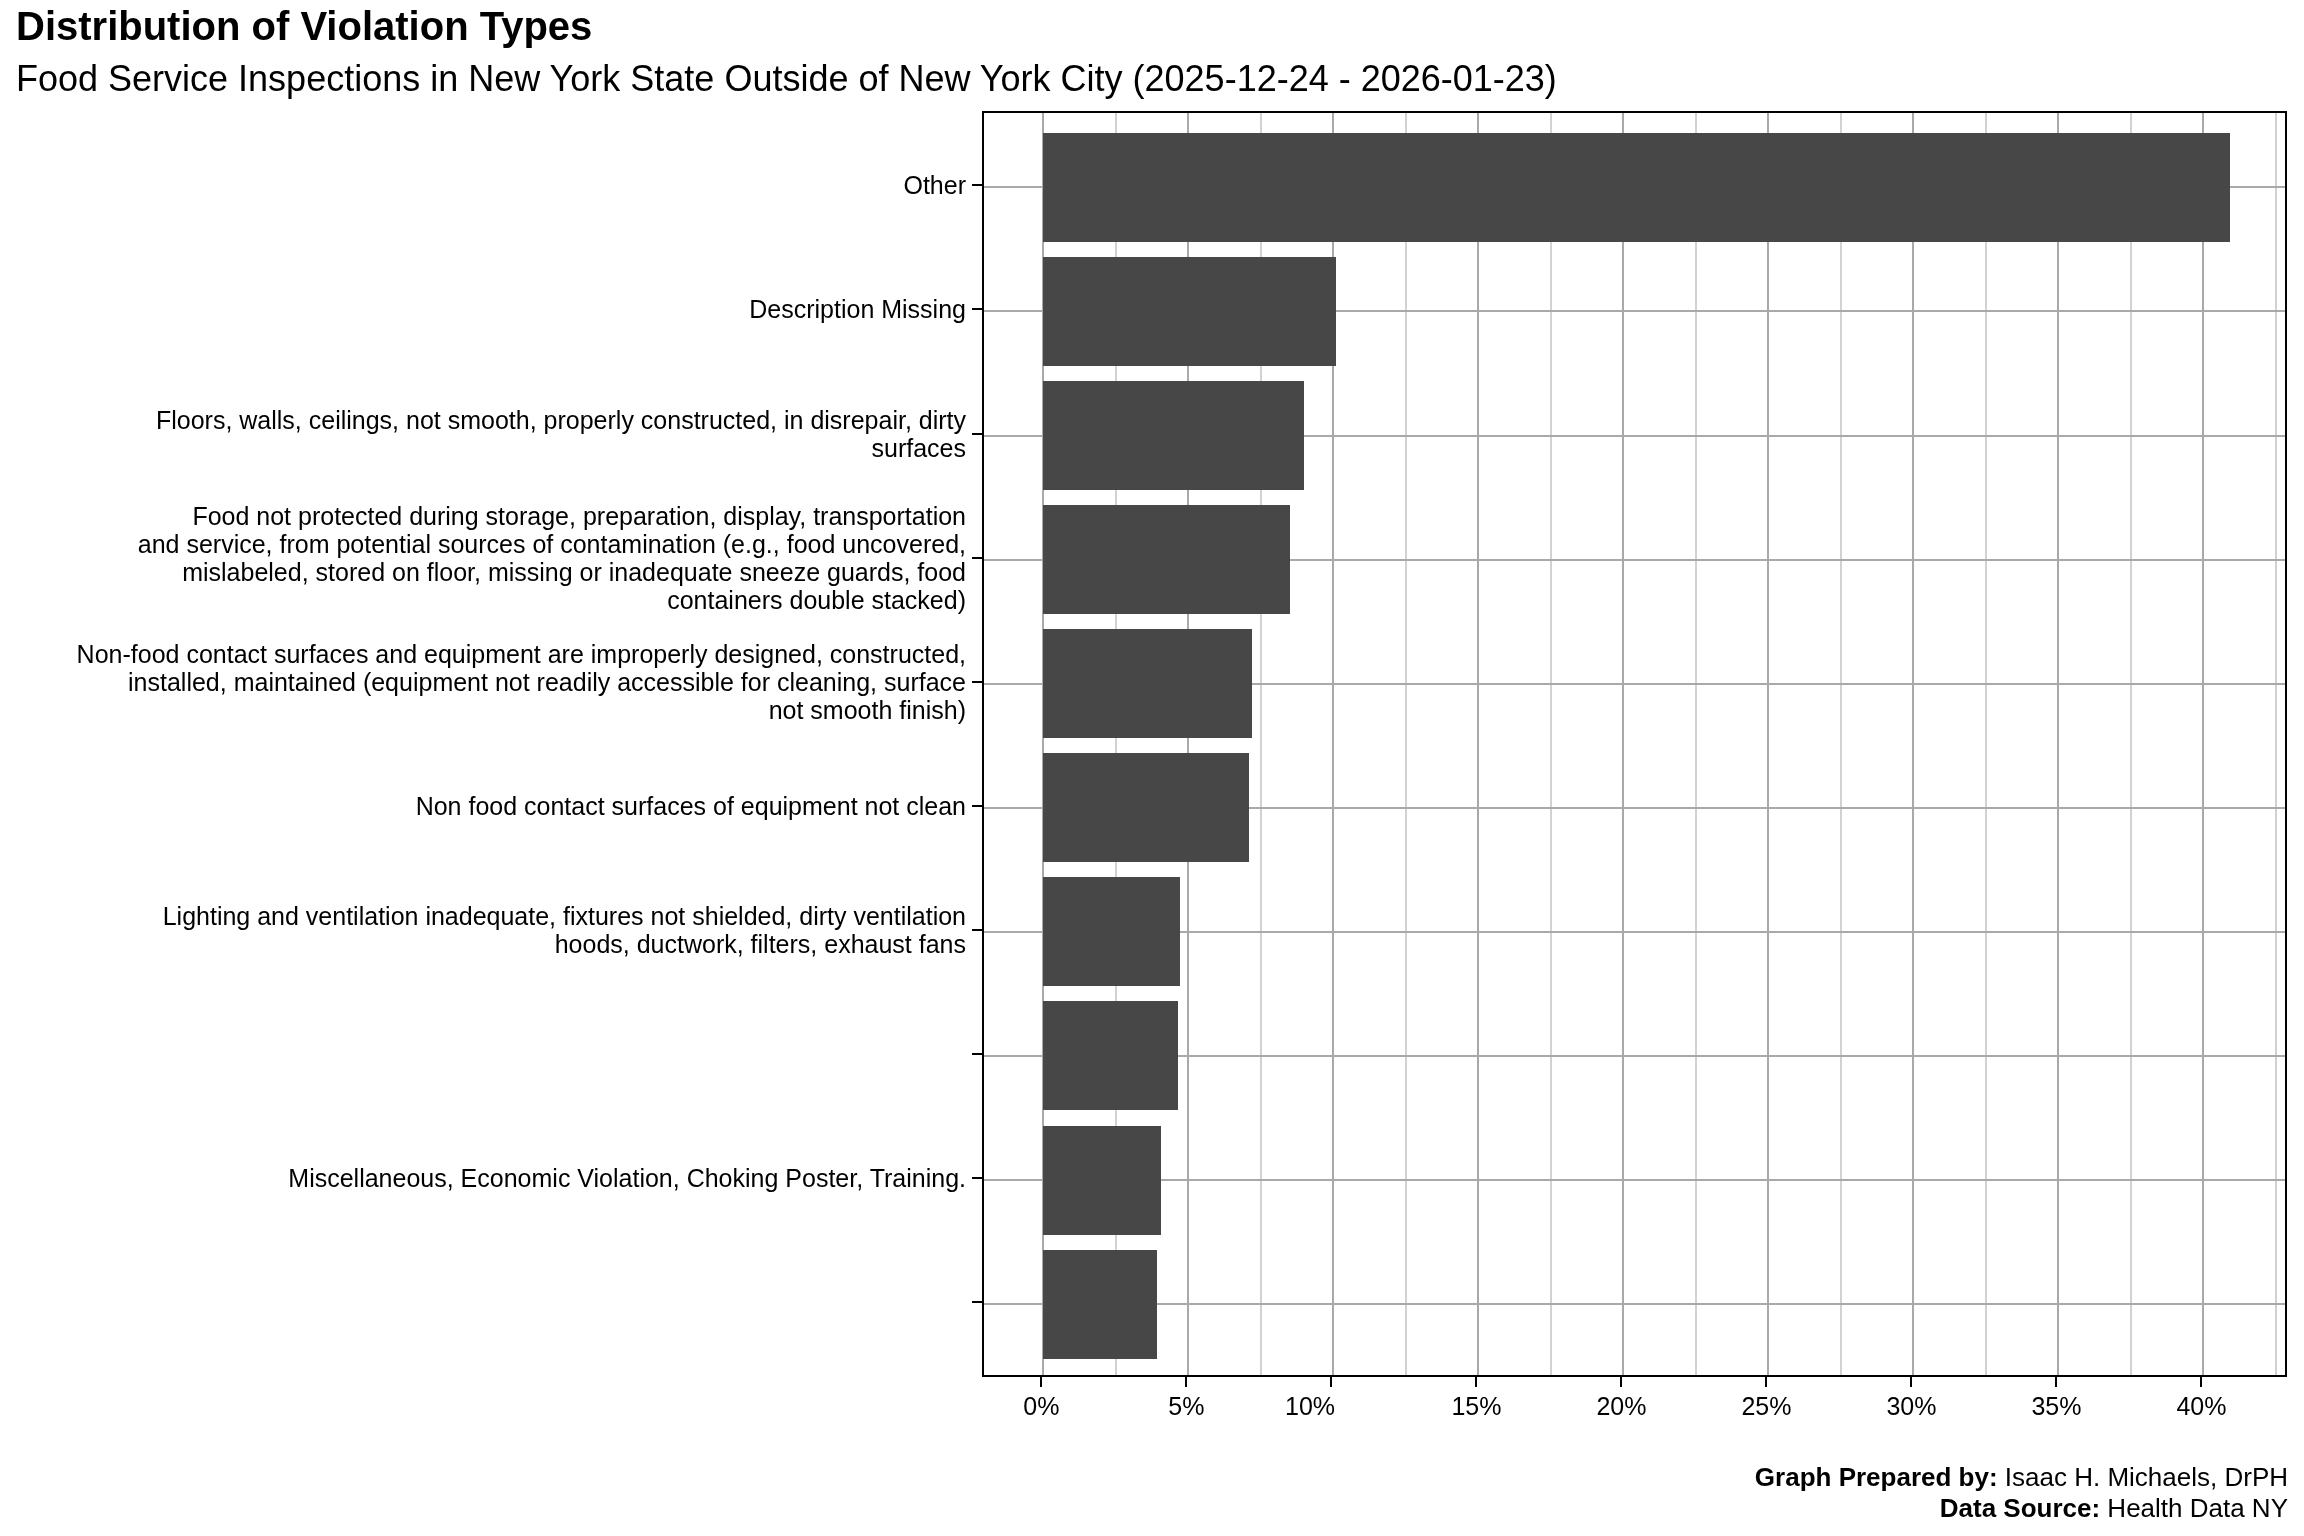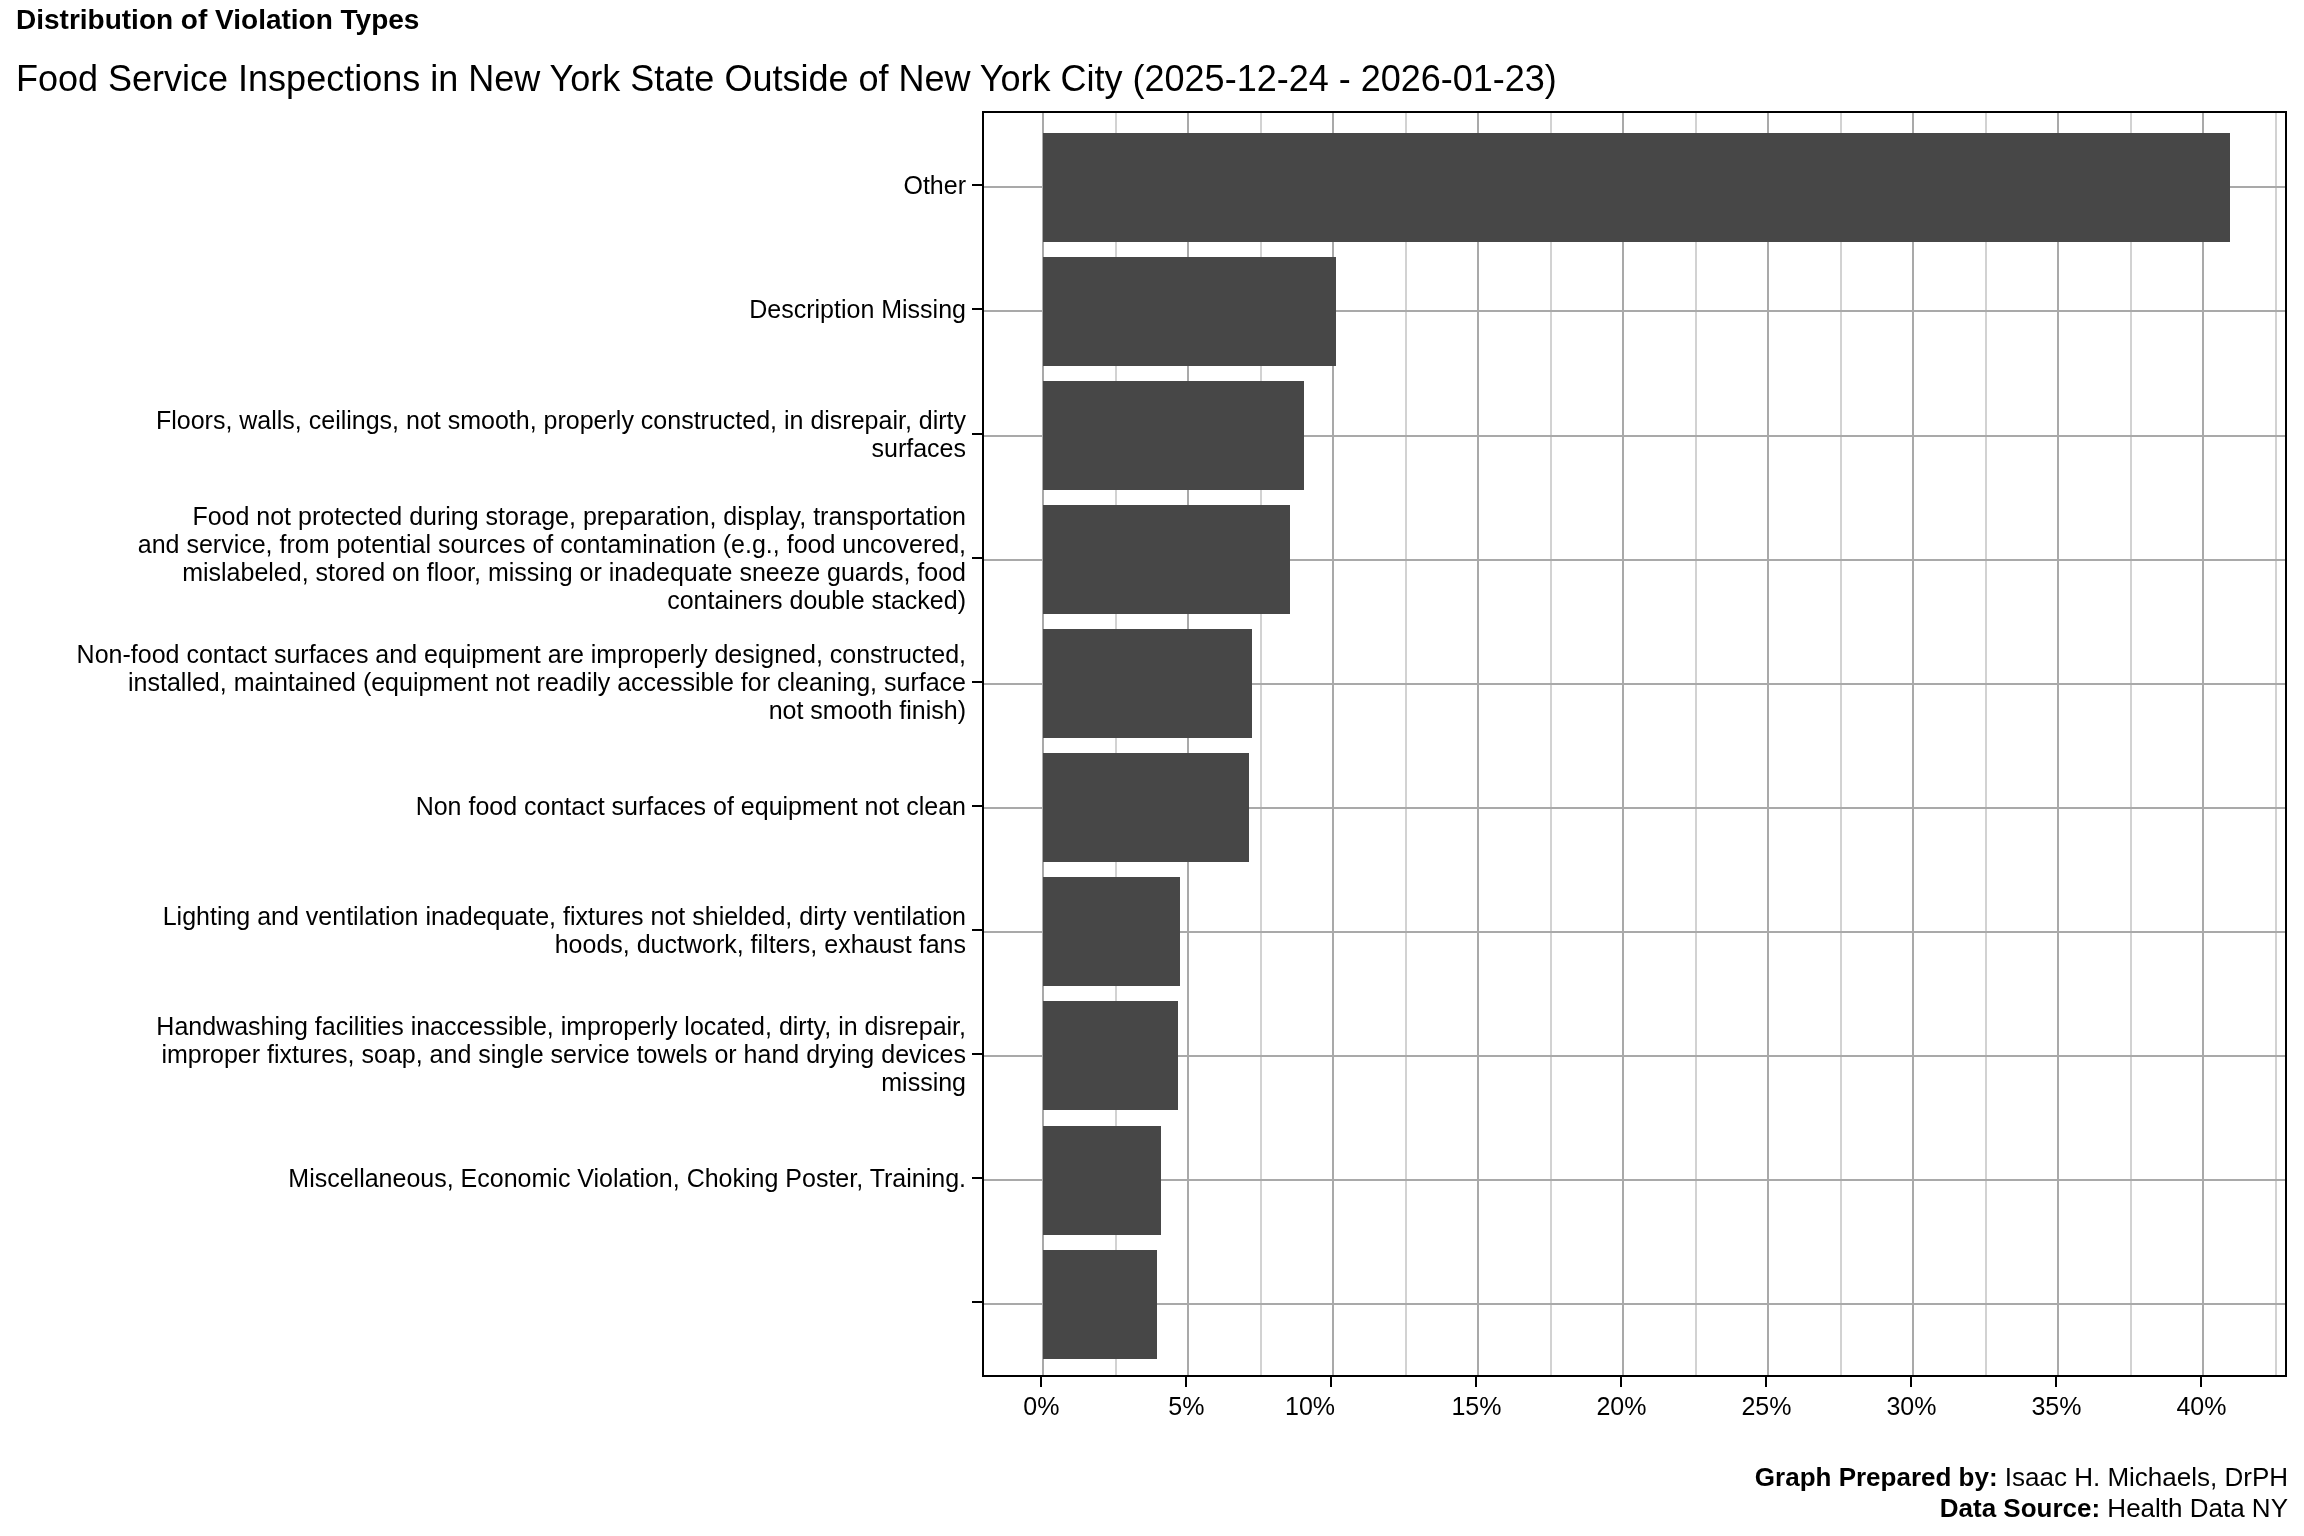--- a/index.html
+++ b/index.html
@@ -1,20 +1,20 @@
 <!DOCTYPE html>
 <html><head>
 <meta charset="utf-8">
 <style>
   html,body{margin:0;padding:0;background:#ffffff;}
   #canvas{
     position:relative;width:2304px;height:1536px;background:#ffffff;overflow:hidden;
     font-family:"Liberation Sans","DejaVu Sans",sans-serif;color:#000;
   }
-  .title{position:absolute;left:16px;top:4px;font-size:28px;font-weight:bold;letter-spacing:0px;}
+  .title{position:absolute;left:16px;top:4px;font-size:40px;font-weight:bold;letter-spacing:0px;}
   .subtitle{position:absolute;left:16px;top:58px;font-size:36px;font-weight:normal;}
   #panel{position:absolute;left:982px;top:111px;width:1305px;height:1266px;
          border:2px solid #000;box-sizing:border-box;background:#fff;}
   .gridline-v{position:absolute;top:0;bottom:0;width:2px;}
   .gridline-v.minor{background:#d2d2d2;width:2px;}
   .gridline-v.major{background:#a9a9a9;}
   .gridline-h{position:absolute;left:0;right:0;height:2px;background:#a9a9a9;}
   .bar{position:absolute;background:#474747;}
   #ylabels{position:absolute;left:30px;top:111px;width:936px;height:1266px;}
   .ylab{position:absolute;right:0;width:100%;text-align:right;font-size:25px;
@@ -87,23 +87,20 @@
       <div class="ylab" style="top: 446.64px;">Food not protected during storage, preparation, display, transportation
 and service, from potential sources of contamination (e.g., food uncovered,
 mislabeled, stored on floor, missing or inadequate sneeze guards, food
 containers double stacked)</div>
       <div class="ylab" style="top: 570.72px;">Non-food contact surfaces and equipment are improperly designed, constructed,
 installed, maintained (equipment not readily accessible for cleaning, surface
 not smooth finish)</div>
       <div class="ylab" style="top: 694.8px;">Non food contact surfaces of equipment not clean</div>
       <div class="ylab" style="top: 818.88px;">Lighting and ventilation inadequate, fixtures not shielded, dirty ventilation
 hoods, ductwork, filters, exhaust fans</div>
-      <div class="ylab" style="top: 942.96px;">Handwashing facilities inaccessible, improperly located, dirty, in disrepair,
-improper fixtures, soap, and single service towels or hand drying devices
-missing</div>
       <div class="ylab" style="top: 1067.04px;">Miscellaneous, Economic Violation, Choking Poster, Training.</div>
     </div>
   <div id="yticks">
       <div class="ytick" style="left: 972px; top: 184.4px; position: absolute;"></div>
       <div class="ytick" style="left: 972px; top: 308.48px; position: absolute;"></div>
       <div class="ytick" style="left: 972px; top: 432.56px; position: absolute;"></div>
       <div class="ytick" style="left: 972px; top: 556.64px; position: absolute;"></div>
       <div class="ytick" style="left: 972px; top: 680.72px; position: absolute;"></div>
       <div class="ytick" style="left: 972px; top: 804.8px; position: absolute;"></div>
       <div class="ytick" style="left: 972px; top: 928.88px; position: absolute;"></div>

